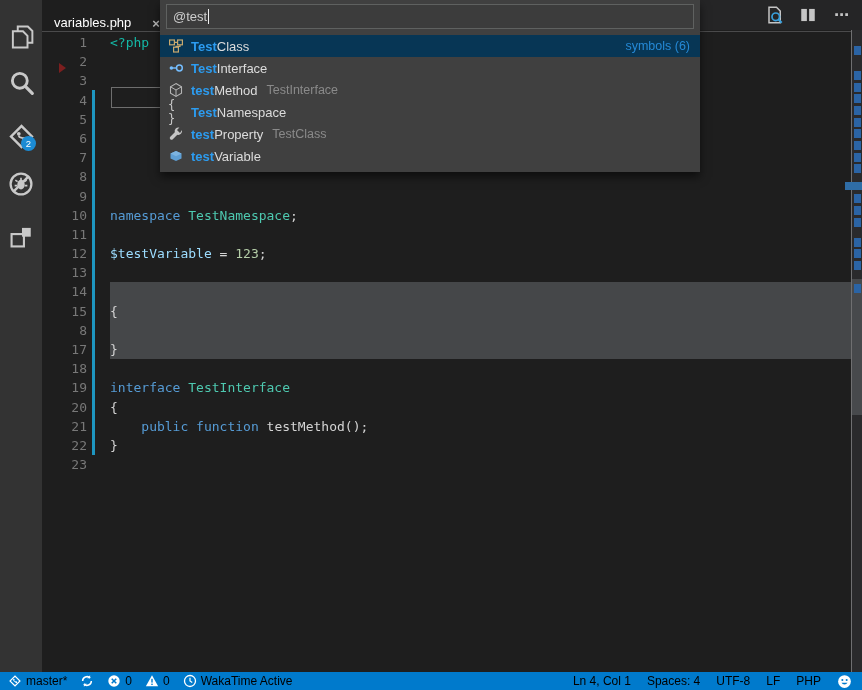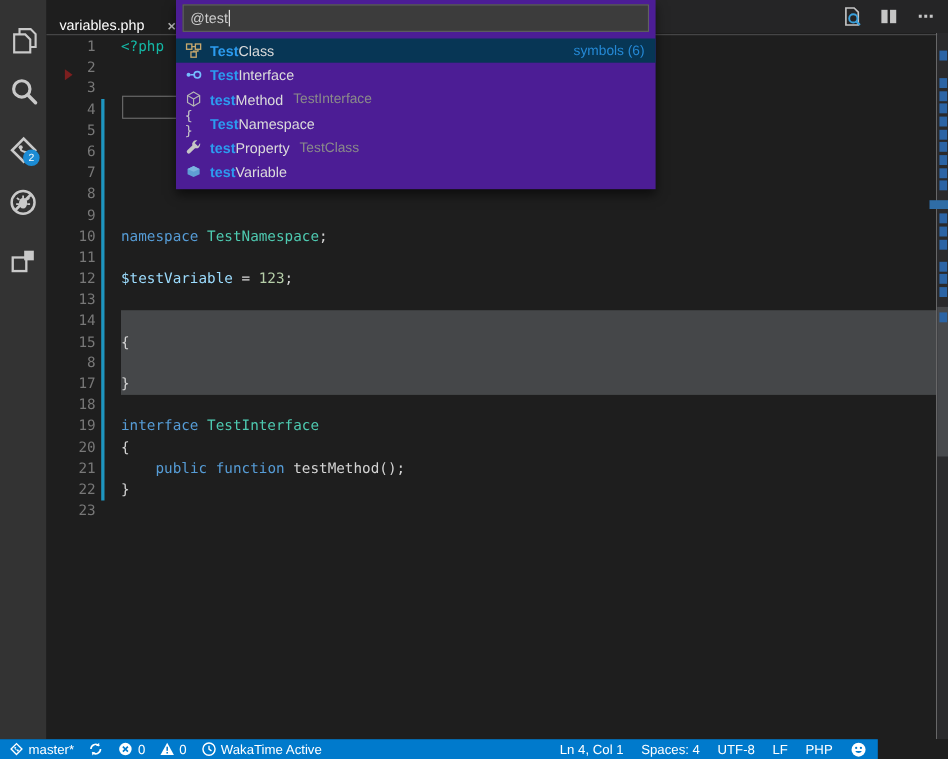--- a/index.html
+++ b/index.html
@@ -42,39 +42,39 @@
   .tok-fn  { color:#d4d4d4; }
 
   
   .ruler-vline { position:absolute; right:10px; top:0; width:1px; height:642px; background:#6f6f71; }
   .ruler { position:absolute; right:0; top:0; width:10px; height:642px; background:#2a2a2c; }
   .ruler-slider { position:absolute; right:0; width:10px; background:#47494c; cursor:pointer; }
   .ruler-mark { position:absolute; right:1px; width:7px; height:9px; background:#2b64a5; }
   .ruler-mark.wide { right:0; width:17px; height:8px; background:#2f6da6; }
 
   
-  .quickopen { position:absolute; left:160px; top:0; width:436px; background:#4c1d95; z-index:10;
+  .quickopen { position:absolute; left:160px; top:0; width:540px; background:#404040; z-index:10;
     box-shadow:0 5px 9px rgba(0,0,0,0.55); padding-bottom:5px; }
   .qo-inputwrap { margin:4px 6px 6px 6px; height:25px; background:#3c3c3c; border:1px solid #5f6160;
     display:flex; align-items:center; padding:0 6px; }
   .qo-query { color:#cccccc; font-size:13px; }
   .qo-caret { width:1px; height:15px; background:#f0f0f0; margin-left:1px; }
   .qo-list { }
   .qo-row { height:22px; display:flex; align-items:center; padding:0 10px 0 8px; cursor:pointer; }
   .qo-row.selected { background:#073655; }
   .qo-icon { width:16px; height:16px; flex:0 0 16px; margin-right:7px; display:flex; align-items:center; justify-content:center; }
   .qo-name { font-size:13px; color:#dcdcdc; white-space:pre; }
   .qo-name .match { color:#2c9cf0; font-weight:bold; }
   .qo-detail { font-size:12.5px; color:#8a8a8a; margin-left:9px; }
   .qo-group { margin-left:auto; font-size:12.5px; color:#2589d6; }
   .ns-glyph { font-family:"DejaVu Sans Mono",monospace; font-size:12px; color:#c8c8c8; letter-spacing:1px; }
 
   
-  .statusbar { position:absolute; left:0; bottom:0; width:798px; height:18px; background:#007acc; z-index:5;
-    display:flex; align-items:center; color:#ffffff; font-size:12px; }
+  .statusbar { position:absolute; left:0; bottom:0; width:862px; height:18px; background:#007acc; z-index:5;
+    display:flex; align-items:center; color:#000000; font-size:12px; }
   .sb-left { display:flex; align-items:center; gap:13px; padding-left:8px; }
   .sb-right { display:flex; align-items:center; gap:16px; margin-left:auto; padding-right:10px; }
   .sb-item { display:flex; align-items:center; gap:4px; cursor:pointer; white-space:nowrap; }
   .sb-item svg { display:block; }
 </style>
 </head>
 <body>
 
 <div class="window">
 

